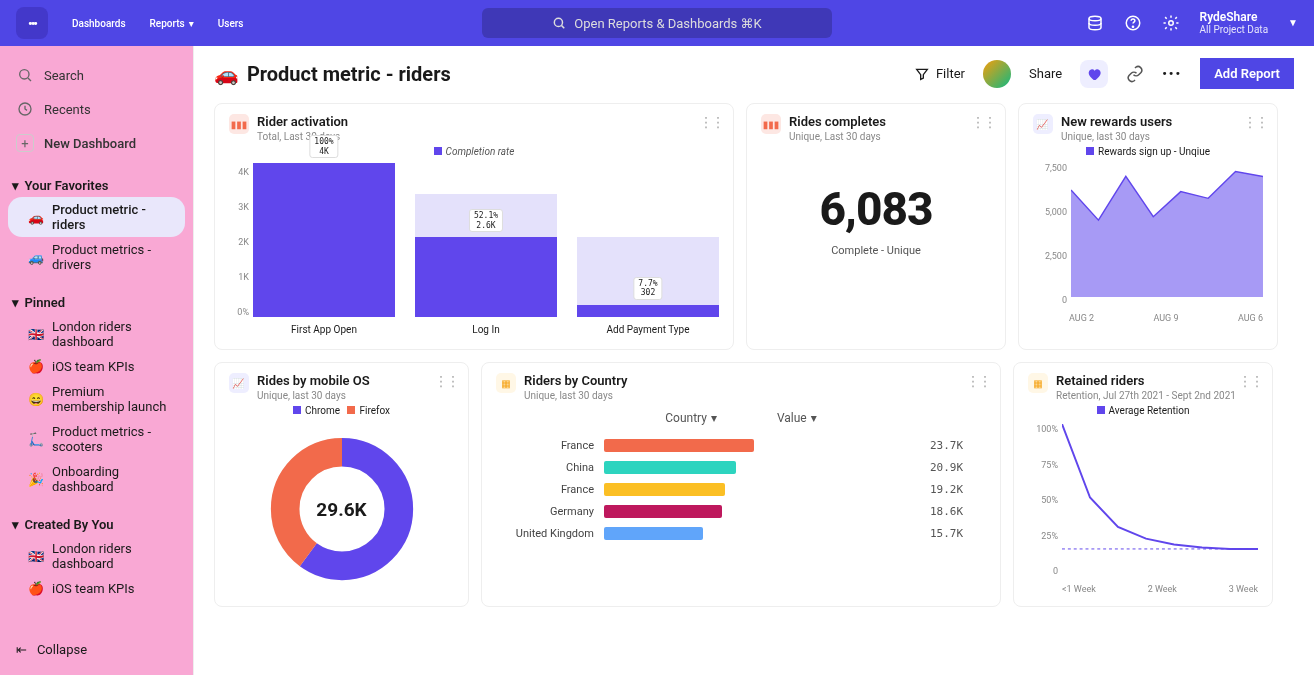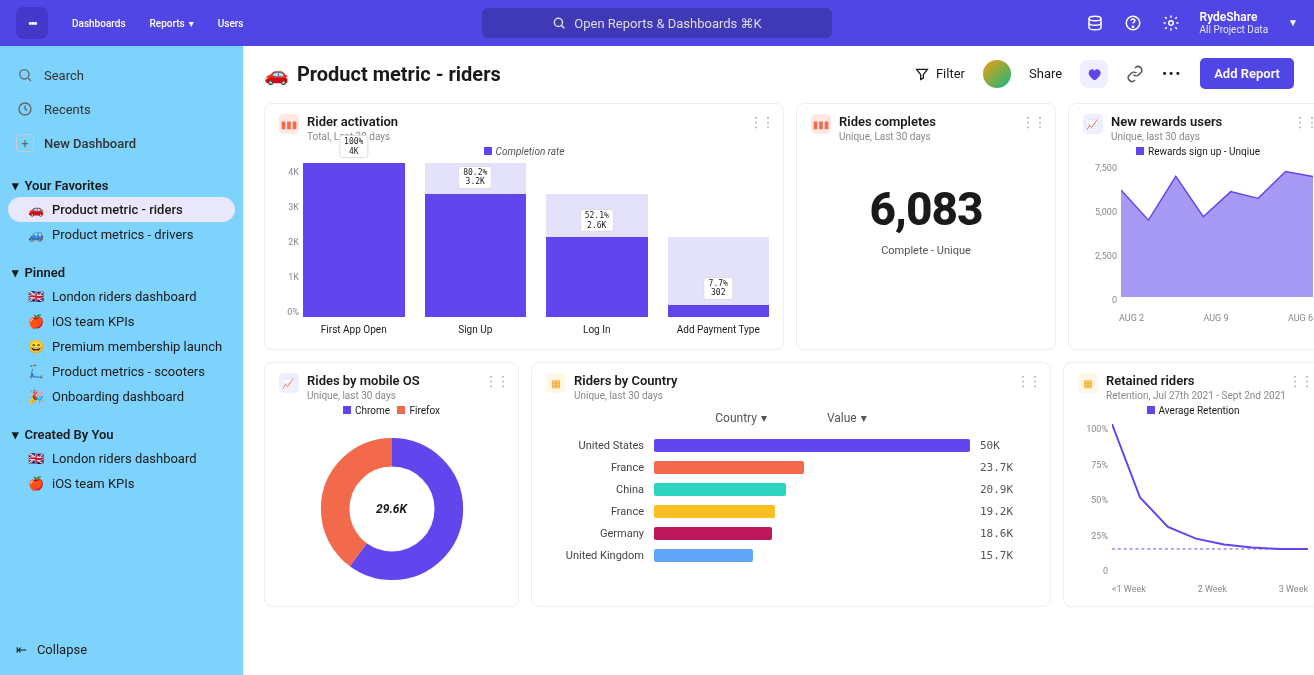--- a/index.html
+++ b/index.html
@@ -6,38 +6,38 @@
 body { font-family: -apple-system, BlinkMacSystemFont, "Segoe UI", Roboto, sans-serif; font-size: 13px; color: #1a1a1a; background: #fafafb; width: 1314px; height: 675px; overflow: hidden; }
 .topbar { height: 46px; background: #4f46e5; display: flex; align-items: center; padding: 0 16px; gap: 24px; color: #fff; position: relative; }
 .logo { width: 32px; height: 32px; background: #4338ca; border-radius: 8px; display:flex; align-items:center; justify-content:center; font-weight:bold; letter-spacing:-2px; color:#fff; }
 .nav-item { font-size: 10px; font-weight: 500; cursor: pointer; display:flex; align-items:center; gap:4px; }
 .search-bar { position:absolute; left:50%; transform:translateX(-50%); width: 350px; height: 30px; background: rgba(0,0,0,0.2); border-radius: 6px; display:flex; align-items:center; justify-content:center; gap:8px; color:#ddd; font-size:13px; }
 .topbar-right { margin-left:auto; display:flex; align-items:center; gap:20px; }
 .acct { text-align:left; line-height:1.2; }
 .acct .t1 { font-size:12px; font-weight:600; }
 .acct .t2 { font-size:10px; opacity:0.85; }
 .layout { display:flex; height: calc(675px - 46px); }
-.sidebar { width: 244px; background:#7dd3fc; border-right:1px solid #eee; display:flex; flex-direction:column; padding:12px 0; position:relative; }
+.sidebar { width: 194px; background:#f9a8d4; border-right:1px solid #eee; display:flex; flex-direction:column; padding:12px 0; position:relative; }
 .side-item { display:flex; align-items:center; gap:10px; padding:8px 16px; cursor:pointer; font-size:13px; color:#333; }
 .side-item .icon { width:18px; height:18px; display:flex; align-items:center; justify-content:center; color:#666; }
 .new-dash-btn .icon { border:1px solid #ccc; border-radius:4px; }
 .side-section { margin-top:14px; }
 .side-section-h { display:flex; align-items:center; gap:6px; padding:4px 12px; font-weight:600; font-size:13px; cursor:pointer; }
 .side-link { display:flex; align-items:center; gap:8px; padding:5px 16px 5px 28px; font-size:13px; border-radius:12px; cursor:pointer; }
 .side-link .emoji { width:16px; }
 .side-link.selected { background:#e9e7fb; font-weight:500; border-radius: 14px; margin: 0 8px; padding-left:20px; }
 .collapse { position:absolute; bottom:10px; left:0; right:0; display:flex; align-items:center; gap:10px; padding:8px 16px; cursor:pointer; font-size:13px; }
 .main { flex:1; overflow:auto; padding:12px 20px 18px 20px; background:#fff; }
 .page-head { display:flex; align-items:center; gap:10px; margin-bottom:14px; }
 .page-title { font-size:20px; font-weight:700; display:flex; align-items:center; gap:8px; }
 .page-actions { margin-left:auto; display:flex; align-items:center; gap:18px; }
 .pa-item { display:flex; align-items:center; gap:6px; cursor:pointer; font-size:13px; }
 .avatar { width:28px; height:28px; border-radius:50%; background:linear-gradient(135deg,#f59e0b,#10b981); }
 .heart { width:28px; height:28px; border-radius:8px; background:#eef; display:flex; align-items:center; justify-content:center; }
-.add-report { background:#4f46e5; color:#fff; padding:8px 14px; border-radius:5px; font-weight:600; font-size:13px; cursor:pointer; }
+.add-report { background:#4f46e5; color:#fff; padding:8px 14px; border-radius:0; font-weight:600; font-size:13px; cursor:pointer; }
 .cards { display:grid; grid-template-columns: 520px 260px 260px; gap:12px; }
 .card { border:1px solid #eee; border-radius:8px; background:#fff; padding:10px 14px 12px 14px; position:relative; }
 .card-h { display:flex; align-items:flex-start; gap:8px; }
 .card-ico { width:20px; height:20px; border-radius:5px; display:flex; align-items:center; justify-content:center; font-size:10px; }
 .card-title { font-weight:600; font-size:13px; }
 .card-sub { font-size:10px; color:#888; margin-top:2px; }
 .card-menu { position:absolute; top:10px; right:10px; color:#aaa; cursor:pointer; font-size:14px; letter-spacing:-2px; }
 .row2 { display:grid; grid-template-columns: 255px 520px 260px; gap:12px; margin-top:12px; }
 
 .funnel-legend { text-align:center; font-size:10px; color:#555; margin-top:4px;font-style:italic; }
@@ -57,21 +57,21 @@
 
 .area-legend { text-align:center; font-size:10px; margin-top:4px; }
 .area-legend .dot { display:inline-block; width:8px; height:8px; background:#6046ec; margin-right:4px; }
 .area-chart { position:relative; height:160px; margin-top:6px; }
 .area-y { position:absolute; left:0; top:0; bottom:18px; width:34px; display:flex; flex-direction:column; justify-content:space-between; font-size:9px; color:#888; text-align:right; }
 .area-svg { position:absolute; left:38px; right:0; top:0; bottom:18px; }
 .area-x { position:absolute; left:36px; right:0; bottom:0; display:flex; justify-content:space-between; font-size:9px; color:#888; }
 
 .donut-legend { text-align:center; font-size:10px; margin-top:4px; }
 .donut-wrap { position:relative; width:150px; height:150px; margin:18px auto 0; }
-.donut-center { position:absolute; top:50%; left:50%; transform:translate(-50%,-50%); font-size:12px; font-weight:700;font-style:italic; }
+.donut-center { position:absolute; top:50%; left:50%; transform:translate(-50%,-50%); font-size:19px; font-weight:700; }
 
 .dropdowns { display:flex; gap:60px; justify-content:center; font-size:12px; color:#555; padding:10px 0 14px; }
 .dd { display:flex; align-items:center; gap:4px; cursor:pointer; }
 .country-rows { padding:0 12px; }
 .crow { display:flex; align-items:center; gap:10px; margin-bottom:9px; font-size:11px; }
 .crow .name { width:86px; text-align:right; color:#444; }
 .crow .barwrap { flex:1; height:13px; }
 .crow .bar { height:100%; border-radius:2px; }
 .crow .val { width:44px; font-family:monospace; color:#555; }
 
@@ -279,27 +279,20 @@
             </div>
           <div class="bars" id="funnel-bars">
               <div class="bar-col">
     <div class="bar-bg" style="height:100%;"></div>
     <div class="bar-fg" style="height:100%;">
       <div class="bar-label">100%<br>4K</div>
     </div>
     <div class="bar-xlabel">First App Open</div>
               </div>
               <div class="bar-col">
-    <div class="bar-bg" style="height:100%;"></div>
-    <div class="bar-fg" style="height:80%;">
-      <div class="bar-label">80.2%<br>3.2K</div>
-    </div>
-    <div class="bar-xlabel">Sign Up</div>
-              </div>
-              <div class="bar-col">
     <div class="bar-bg" style="height:80%;"></div>
     <div class="bar-fg" style="height:52%;">
       <div class="bar-label">52.1%<br>2.6K</div>
     </div>
     <div class="bar-xlabel">Log In</div>
               </div>
               <div class="bar-col">
     <div class="bar-bg" style="height:52%;"></div>
     <div class="bar-fg" style="height:8%;">
       <div class="bar-label">7.7%<br>302</div>
@@ -394,27 +387,20 @@
               <span>Country</span>
               <span>▾</span>
             </div>
           <div class="dd">
               <span>Value</span>
               <span>▾</span>
             </div>
         </div>
         <div class="country-rows" id="country-rows">
             <div class="crow">
-              <div class="name">United States</div>
-              <div class="barwrap">
-                <div class="bar" style="width:100.0%;background:#6046ec;"></div>
-              </div>
-              <div class="val">50K</div>
-            </div>
-            <div class="crow">
               <div class="name">France</div>
               <div class="barwrap">
                 <div class="bar" style="width:47.4%;background:#f26a4b;"></div>
               </div>
               <div class="val">23.7K</div>
             </div>
             <div class="crow">
               <div class="name">China</div>
               <div class="barwrap">
                 <div class="bar" style="width:41.8%;background:#2dd4bf;"></div>

